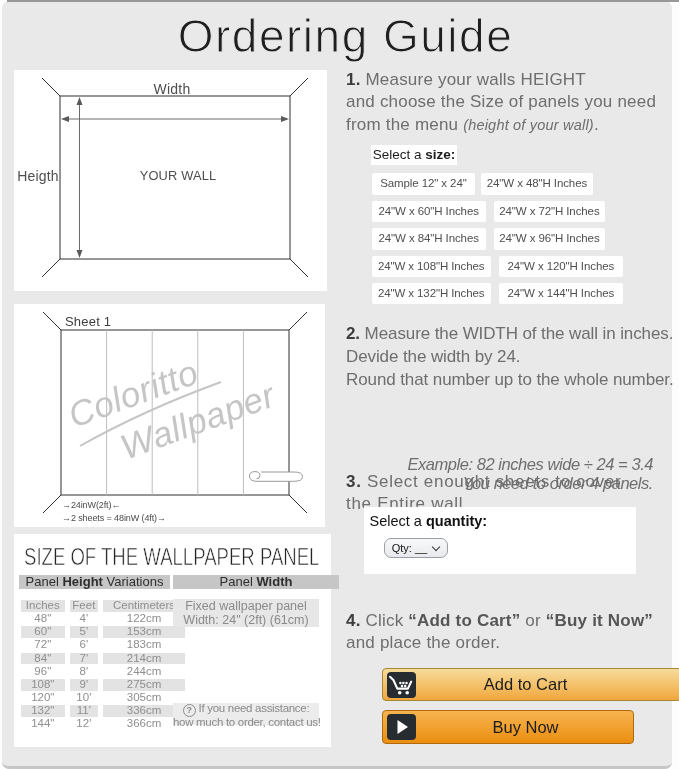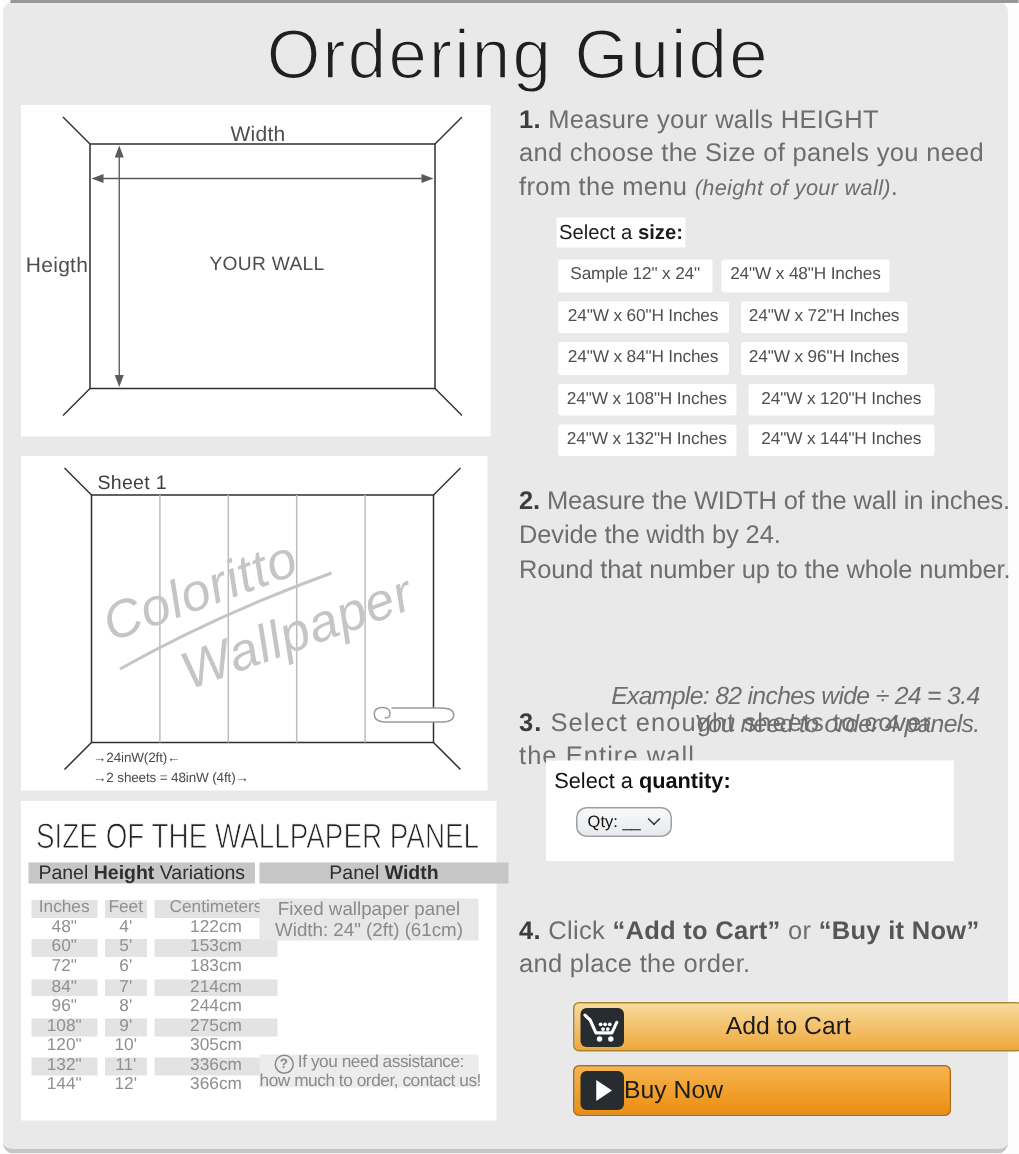--- a/index.html
+++ b/index.html
@@ -209,14 +209,14 @@
 </div>
 
 <div class="abs" style="left:382px;top:709.5px;width:252px;height:34px;border:1px solid #b0690c;border-radius:4px;background:linear-gradient(#f6b44f,#eb8e10);box-sizing:border-box;">
 
   <div class="abs" style="left:4px;top:3px;width:29px;height:26px;background:#272c31;border-radius:4px;">
     <svg width="29" height="26" viewBox="0 0 29 26">
       <path d="M10.5,6 L21,13 L10.5,20 z" fill="#fff"></path>
     </svg>
   </div>
 
-  <div class="abs" style="left:33px;top:0;width:219px;height:32px;line-height:32px;font-size:16.5px;color:#1c1c1c;">Buy Now</div>
+  <div class="abs" style="left:33px;top:0;width:219px;height:32px;line-height:32px;text-align:center;font-size:16.5px;color:#1c1c1c;">Buy Now</div>
 </div>
 
 </body></html>

